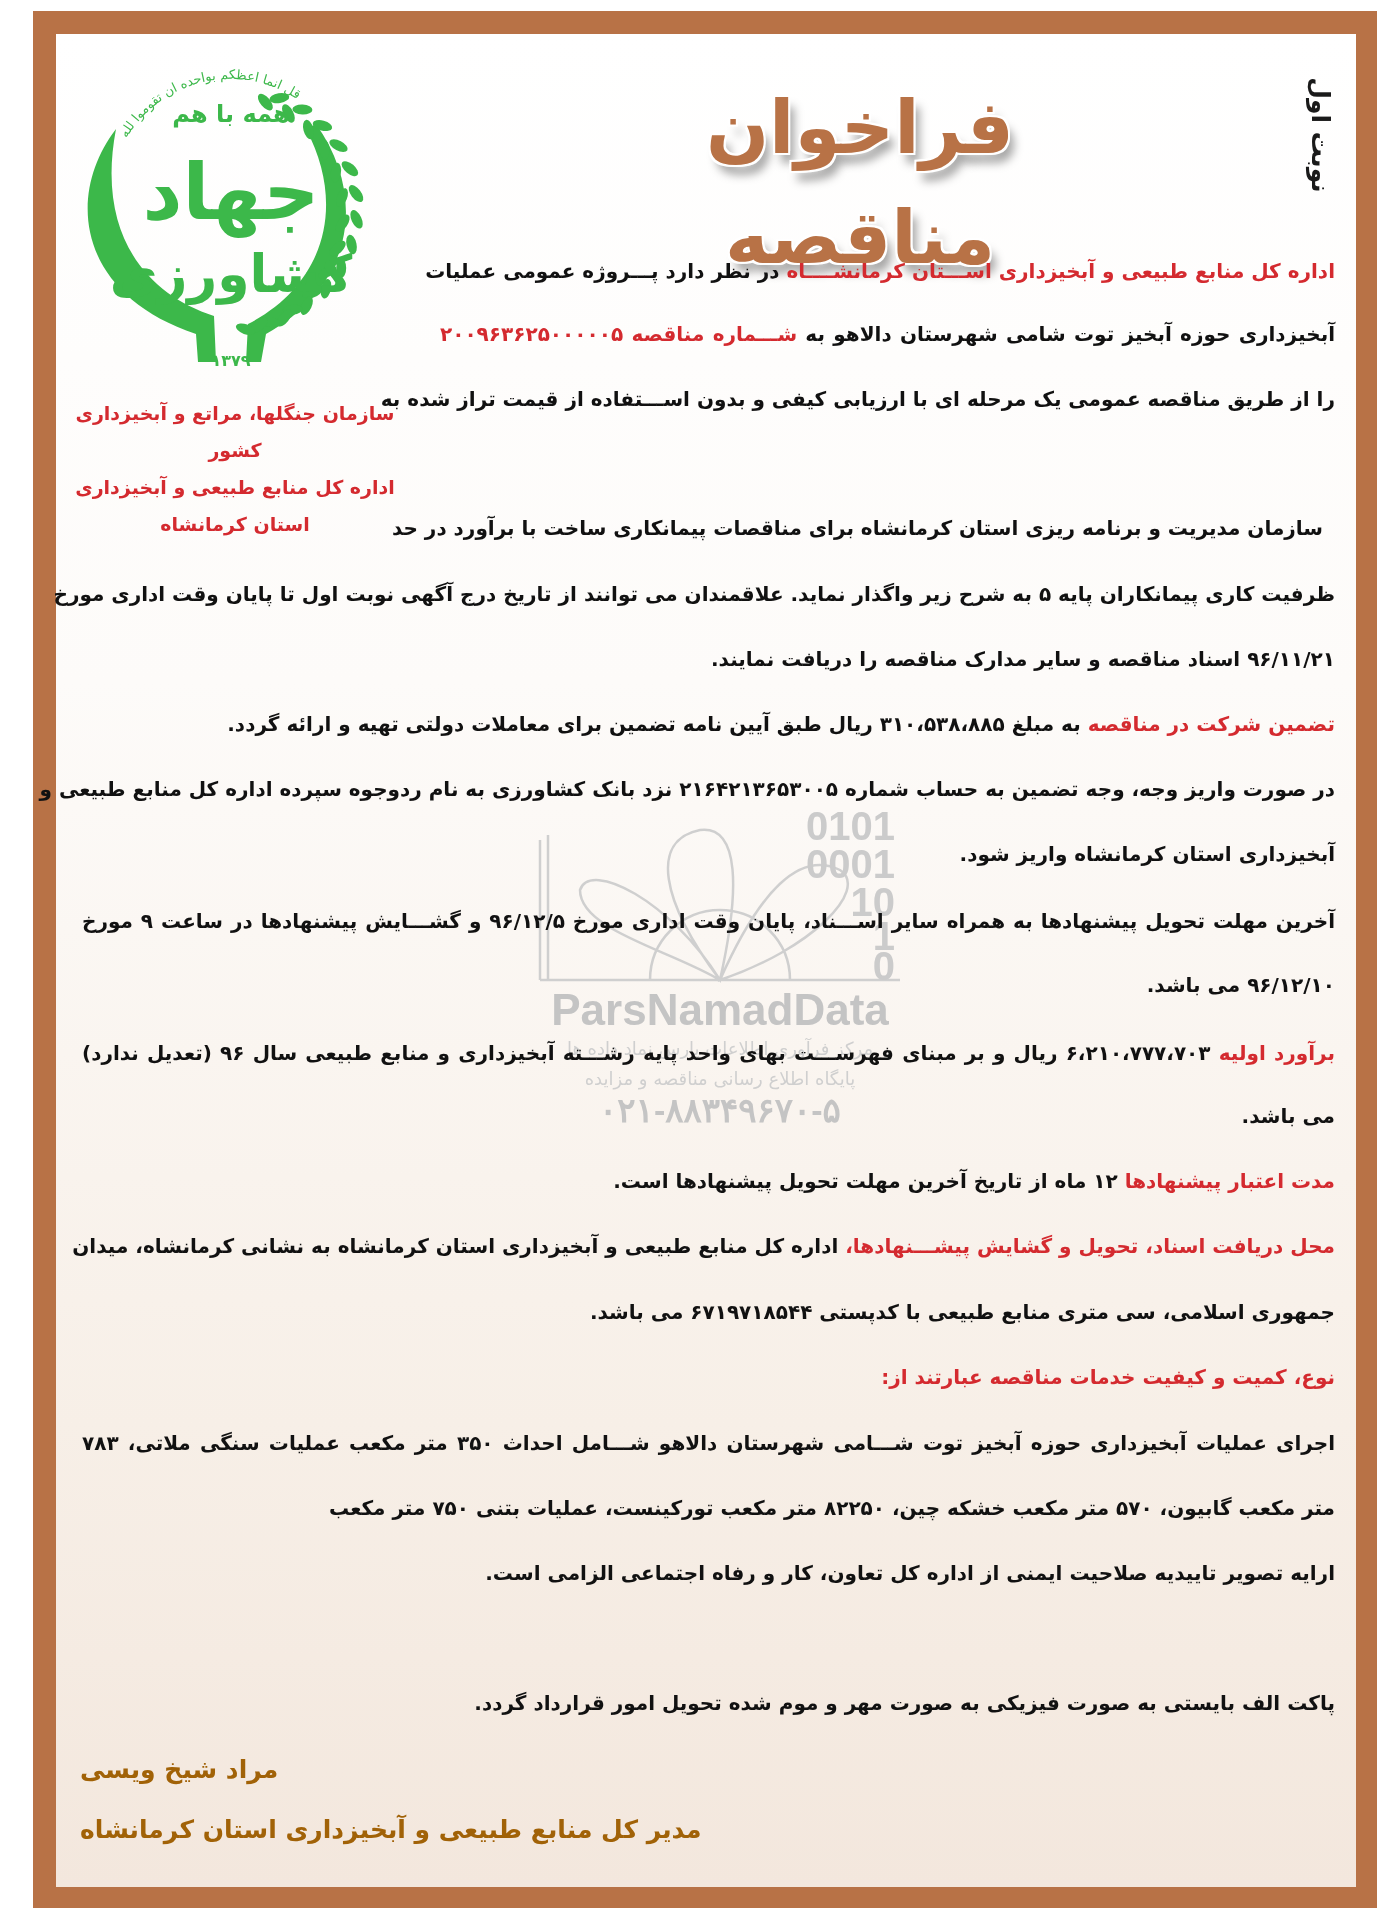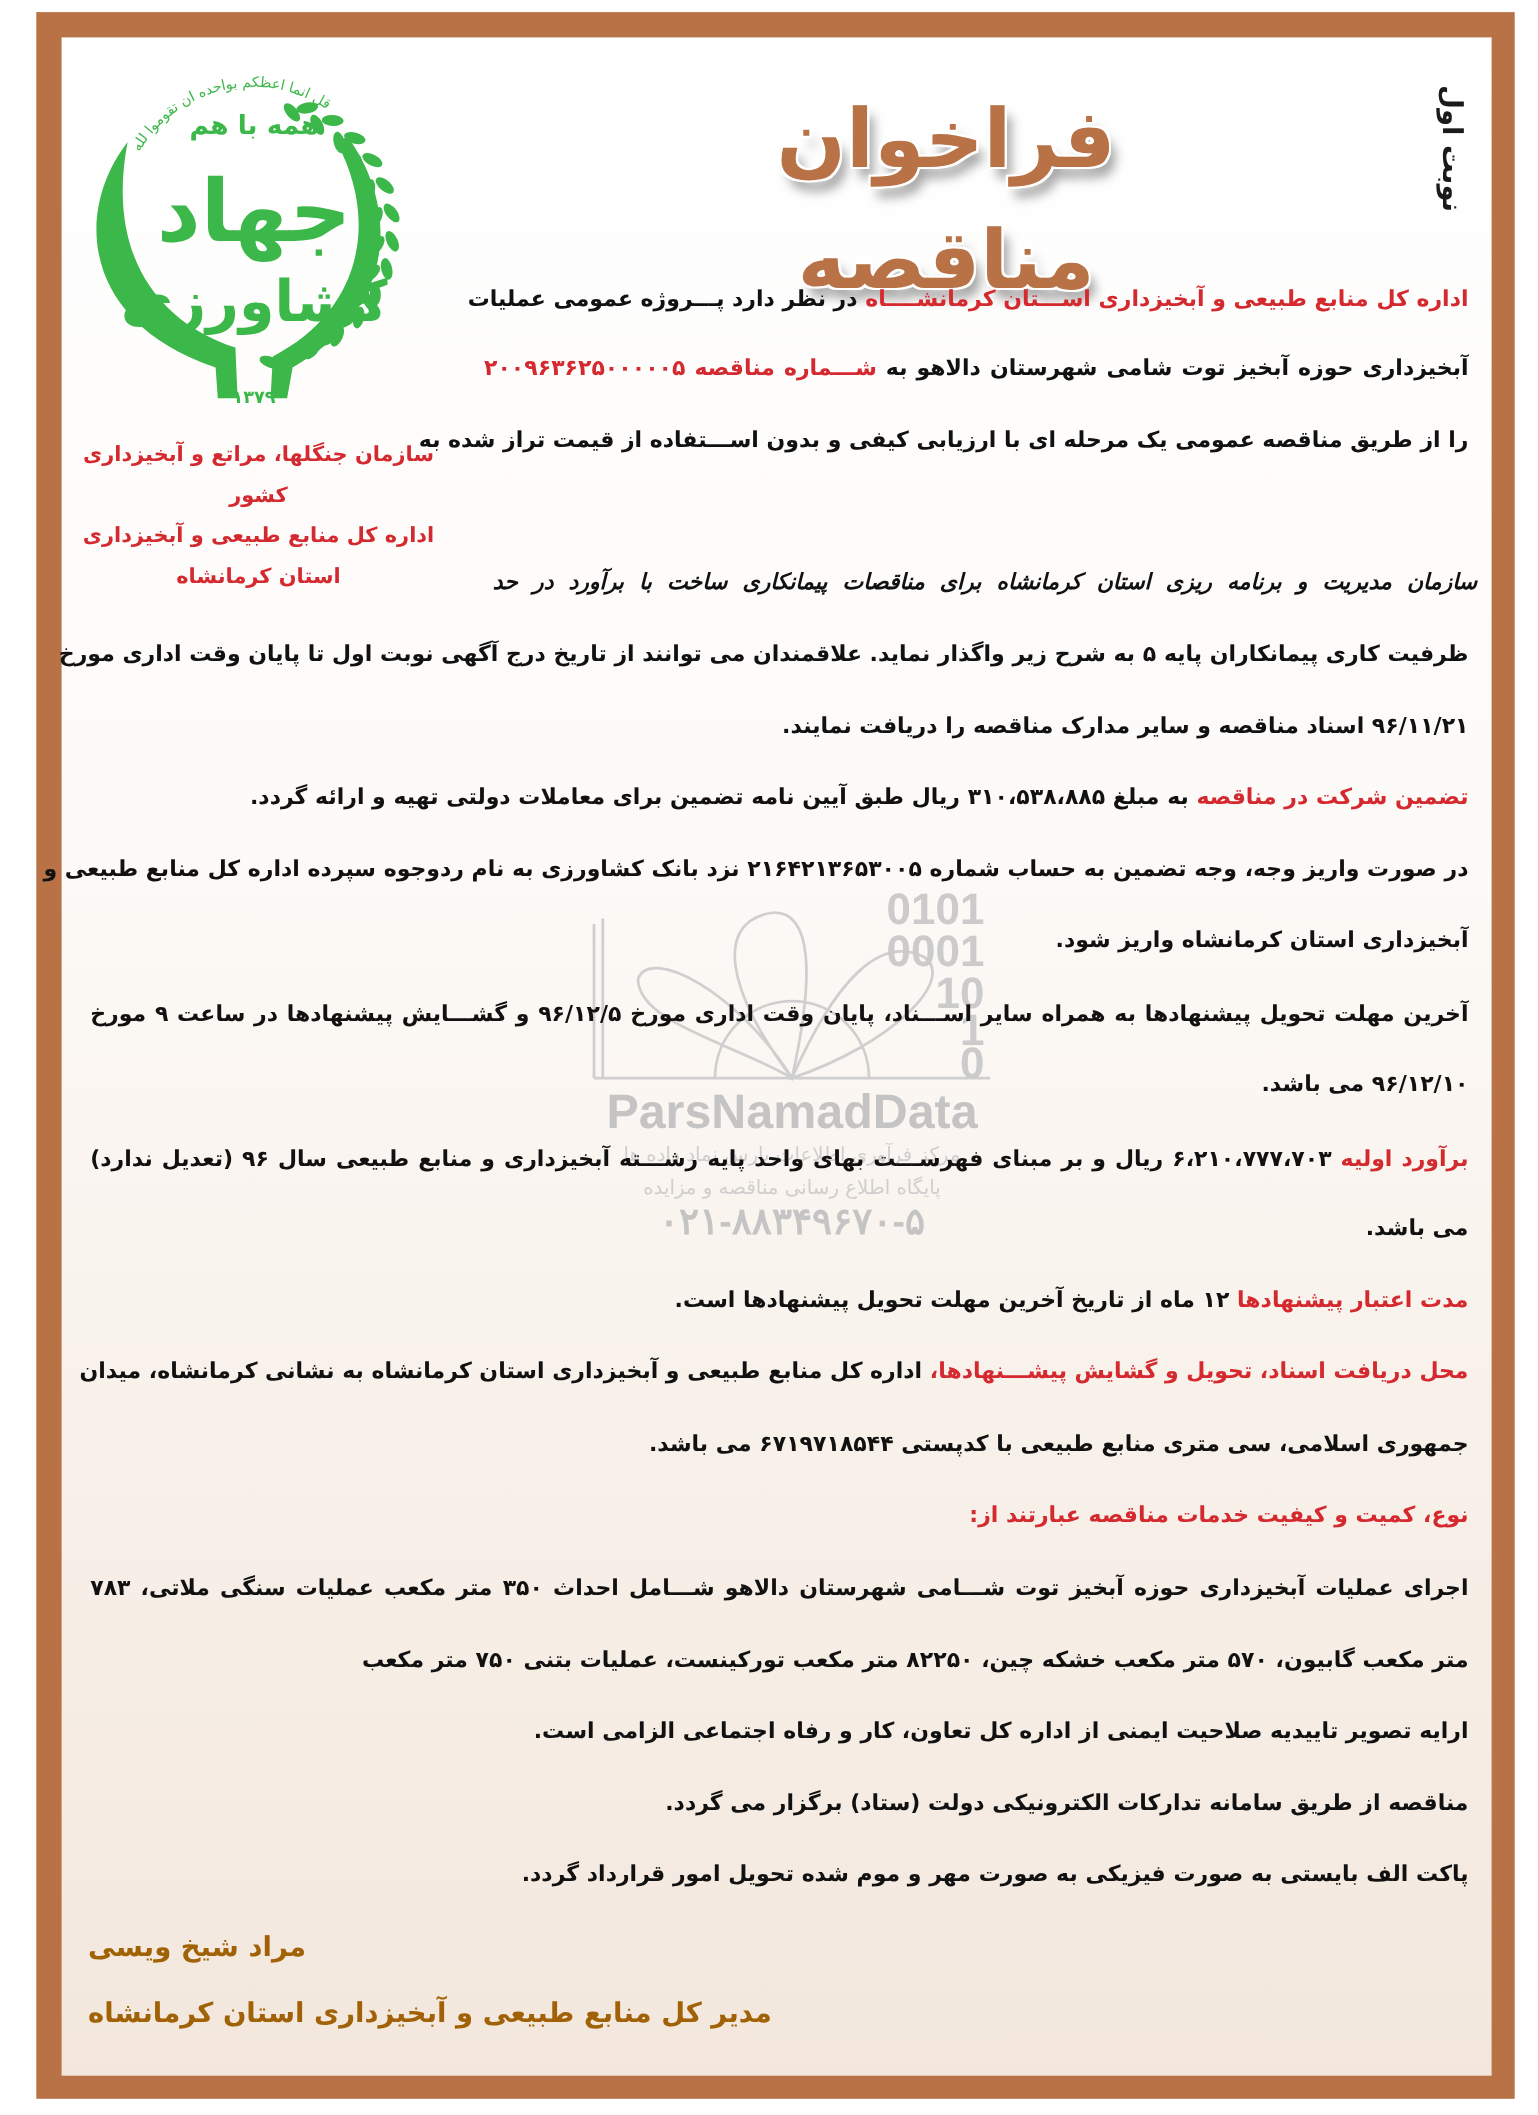--- a/index.html
+++ b/index.html
@@ -126,35 +126,34 @@
   <text x="210" y="245" text-anchor="middle" fill="#c4c4c4" font-family="Liberation Sans, sans-serif" font-weight="bold" font-size="44">ParsNamadData</text>
   <text x="210" y="275" text-anchor="middle" fill="#cfcfcf" font-family="DejaVu Sans, sans-serif" font-size="18">مرکز فرآوری اطلاعات پارس نماد داده ها</text>
   <text x="210" y="305" text-anchor="middle" fill="#cfcfcf" font-family="DejaVu Sans, sans-serif" font-size="18">پایگاه اطلاع رسانی مناقصه و مزایده</text>
 </svg>
 <div class="wm-text" style="left:520px; top:1090px; width:400px; text-align:center; font-size:34px; font-weight:bold;">۰۲۱-۸۸۳۴۹۶۷۰-۵</div>
 
 <div class="body-lines" id="body-lines">
     <div class="line just" style="left: 440px; right: 63px; width: 895px; top: 256px;"><span class="red">اداره کل منابع طبیعی و آبخیزداری اســـتان کرمانشــــاه</span><span class=""> در نظر دارد پـــروژه عمومی عملیات</span></div>
     <div class="line just" style="left: 440px; right: 63px; width: 895px; top: 319px;"><span class="">آبخیزداری حوزه آبخیز توت شامی شهرستان دالاهو به </span><span class="red">شـــماره مناقصه ۲۰۰۹۶۳۶۲۵۰۰۰۰۰۵</span></div>
     <div class="line just" style="left: 440px; right: 63px; width: 895px; top: 384px;"><span class="">را از طریق مناقصه عمومی یک مرحله ای با ارزیابی کیفی و بدون اســـتفاده از قیمت تراز شده به</span></div>
-    <div class="line just" style="left: 448px; right: 63px; width: 895px; top: 513px; font-style: italic;"><span class="">سازمان مدیریت و برنامه ریزی استان کرمانشاه برای مناقصات پیمانکاری ساخت با برآورد در حد</span></div>
+    <div class="line just" style="left: 428px; right: 63px; width: 895px; top: 513px;"><span class="">سازمان مدیریت و برنامه ریزی استان کرمانشاه برای مناقصات پیمانکاری ساخت با برآورد در حد</span></div>
     <div class="line just" style="left: 82px; right: 63px; width: 1253px; top: 579px;"><span class="">ظرفیت کاری پیمانکاران پایه ۵ به شرح زیر واگذار نماید. علاقمندان می توانند از تاریخ درج آگهی نوبت اول تا پایان وقت اداری مورخ</span></div>
     <div class="line" style="left: 82px; right: 63px; width: 1253px; top: 644px;"><span class="">۹۶/۱۱/۲۱ اسناد مناقصه و سایر مدارک مناقصه را دریافت نمایند.</span></div>
     <div class="line" style="left: 82px; right: 63px; width: 1253px; top: 709px;"><span class="red">تضمین شرکت در مناقصه</span><span class=""> به مبلغ ۳۱۰،۵۳۸،۸۸۵ ریال طبق آیین نامه تضمین برای معاملات دولتی تهیه و ارائه گردد.</span></div>
     <div class="line just" style="left: 82px; right: 63px; width: 1253px; top: 774px;"><span class="">در صورت واریز وجه، وجه تضمین به حساب شماره ۲۱۶۴۲۱۳۶۵۳۰۰۵ نزد بانک کشاورزی به نام ردوجوه سپرده اداره کل منابع طبیعی و</span></div>
     <div class="line" style="left: 82px; right: 63px; width: 1253px; top: 839px;"><span class="">آبخیزداری استان کرمانشاه واریز شود.</span></div>
     <div class="line just" style="left: 82px; right: 63px; width: 1253px; top: 906px;"><span class="">آخرین مهلت تحویل پیشنهادها به همراه سایر اســـناد، پایان وقت اداری مورخ ۹۶/۱۲/۵ و گشـــایش پیشنهادها در ساعت ۹ مورخ</span></div>
     <div class="line" style="left: 82px; right: 63px; width: 1253px; top: 970px;"><span class="">۹۶/۱۲/۱۰ می باشد.</span></div>
     <div class="line just" style="left: 82px; right: 63px; width: 1253px; top: 1038px;"><span class="red">برآورد اولیه</span><span class=""> ۶،۲۱۰،۷۷۷،۷۰۳ ریال و بر مبنای فهرســـت بهای واحد پایه رشـــته آبخیزداری و منابع طبیعی سال ۹۶ (تعدیل ندارد)</span></div>
     <div class="line" style="left: 82px; right: 63px; width: 1253px; top: 1101px;"><span class="">می باشد.</span></div>
     <div class="line" style="left: 82px; right: 63px; width: 1253px; top: 1166px;"><span class="red">مدت اعتبار پیشنهادها</span><span class=""> ۱۲ ماه از تاریخ آخرین مهلت تحویل پیشنهادها است.</span></div>
     <div class="line just" style="left: 82px; right: 63px; width: 1253px; top: 1231px;"><span class="red">محل دریافت اسناد، تحویل و گشایش پیشـــنهادها،</span><span class=""> اداره کل منابع طبیعی و آبخیزداری استان کرمانشاه به نشانی کرمانشاه، میدان</span></div>
     <div class="line" style="left: 82px; right: 63px; width: 1253px; top: 1297px;"><span class="">جمهوری اسلامی، سی متری منابع طبیعی با کدپستی ۶۷۱۹۷۱۸۵۴۴ می باشد.</span></div>
     <div class="line" style="left: 82px; right: 63px; width: 1253px; top: 1362px;"><span class="red">نوع، کمیت و کیفیت خدمات مناقصه عبارتند از:</span></div>
     <div class="line just" style="left: 82px; right: 63px; width: 1253px; top: 1428px;"><span class="">اجرای عملیات آبخیزداری حوزه آبخیز توت شـــامی شهرستان دالاهو شـــامل احداث ۳۵۰ متر مکعب عملیات سنگی ملاتی، ۷۸۳</span></div>
     <div class="line" style="left: 82px; right: 63px; width: 1253px; top: 1493px;"><span class="">متر مکعب گابیون، ۵۷۰ متر مکعب خشکه چین، ۸۲۲۵۰ متر مکعب تورکینست، عملیات بتنی ۷۵۰ متر مکعب</span></div>
     <div class="line" style="left: 82px; right: 63px; width: 1253px; top: 1558px;"><span class="">ارایه تصویر تاییدیه صلاحیت ایمنی از اداره کل تعاون، کار و رفاه اجتماعی الزامی است.</span></div>
-    <div class="line" style="left: 82px; right: 63px; width: 1253px; top: 1623px;"><span class="">مناقصه از طریق سامانه تدارکات الکترونیکی دولت (ستاد) برگزار می گردد.</span></div>
     <div class="line" style="left: 82px; right: 63px; width: 1253px; top: 1688px;"><span class="">پاکت الف بایستی به صورت فیزیکی به صورت مهر و موم شده تحویل امور قرارداد گردد.</span></div>
   </div>
 
 <div class="signature" style="top:1755px;">مراد شیخ ویسی</div>
 <div class="signature" style="top:1815px;">مدیر کل منابع طبیعی و آبخیزداری استان کرمانشاه</div>
 
 </body></html>

